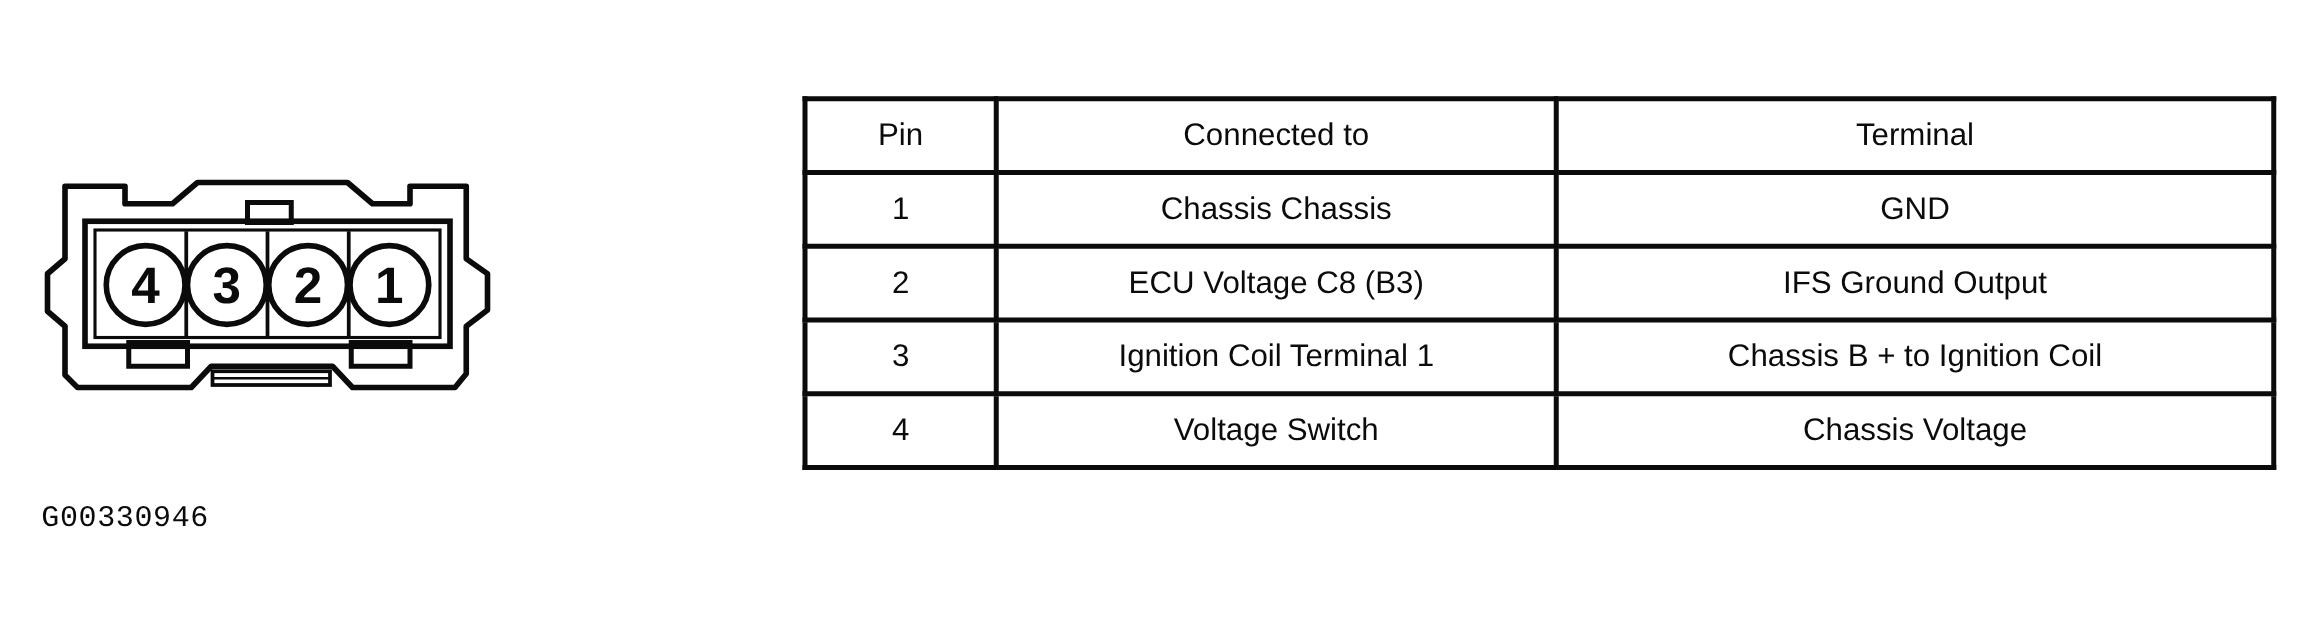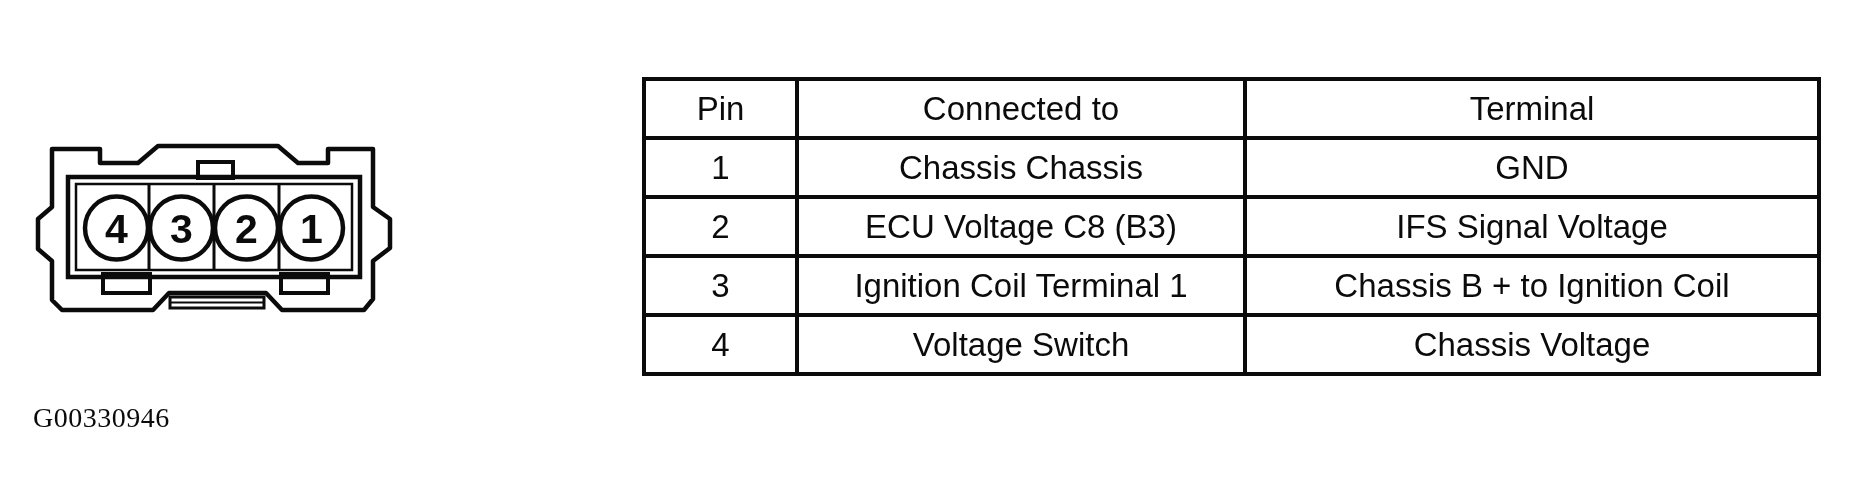--- a/index.html
+++ b/index.html
@@ -41,43 +41,43 @@
     text-anchor: middle;
   }
   
   .pin-table {
     position: absolute;
     left: 642px;
     top: 77px;
     border-collapse: collapse;
     table-layout: fixed;
     font-family: "Liberation Sans", sans-serif;
-    font-size: 33px;
+    font-size: 25px;
     color: #0b0b0b;
   }
   .pin-table td, .pin-table th {
     border: 4px solid #0b0b0b;
     text-align: center;
     vertical-align: middle;
     height: 55px;
     padding: 0 6px;
     font-weight: 400;
     overflow: hidden;
     white-space: nowrap;
   }
   .col-pin  { width: 153px; }
   .col-conn { width: 448px; }
   .col-func { width: 574px; }
   
   .figure-code {
     position: absolute;
     left: 33px;
     top: 402px;
-    font-family: Liberation Serif, serif;
-    font-size: 28px;
+    font-family: Liberation Mono, monospace;
+    font-size: 24px;
     letter-spacing: 0.5px;
     color: #0b0b0b;
   }
 </style>
 </head>
 <body>
 
 <div class="canvas">
 
   <svg class="connector-svg" viewBox="30 136 372 182" xmlns="http://www.w3.org/2000/svg">
@@ -134,21 +134,21 @@
     </thead>
     <tbody>
       <tr>
         <td>1</td>
         <td>Chassis Chassis</td>
         <td>GND</td>
       </tr>
       <tr>
         <td>2</td>
         <td>ECU Voltage C8 (B3)</td>
-        <td>IFS Signal Voltage</td>
+        <td>IFS Ground Output</td>
       </tr>
       <tr>
         <td>3</td>
         <td>Ignition Coil Terminal 1</td>
         <td>Chassis B + to Ignition Coil</td>
       </tr>
       <tr>
         <td>4</td>
         <td>Voltage Switch</td>
         <td>Chassis Voltage</td>

